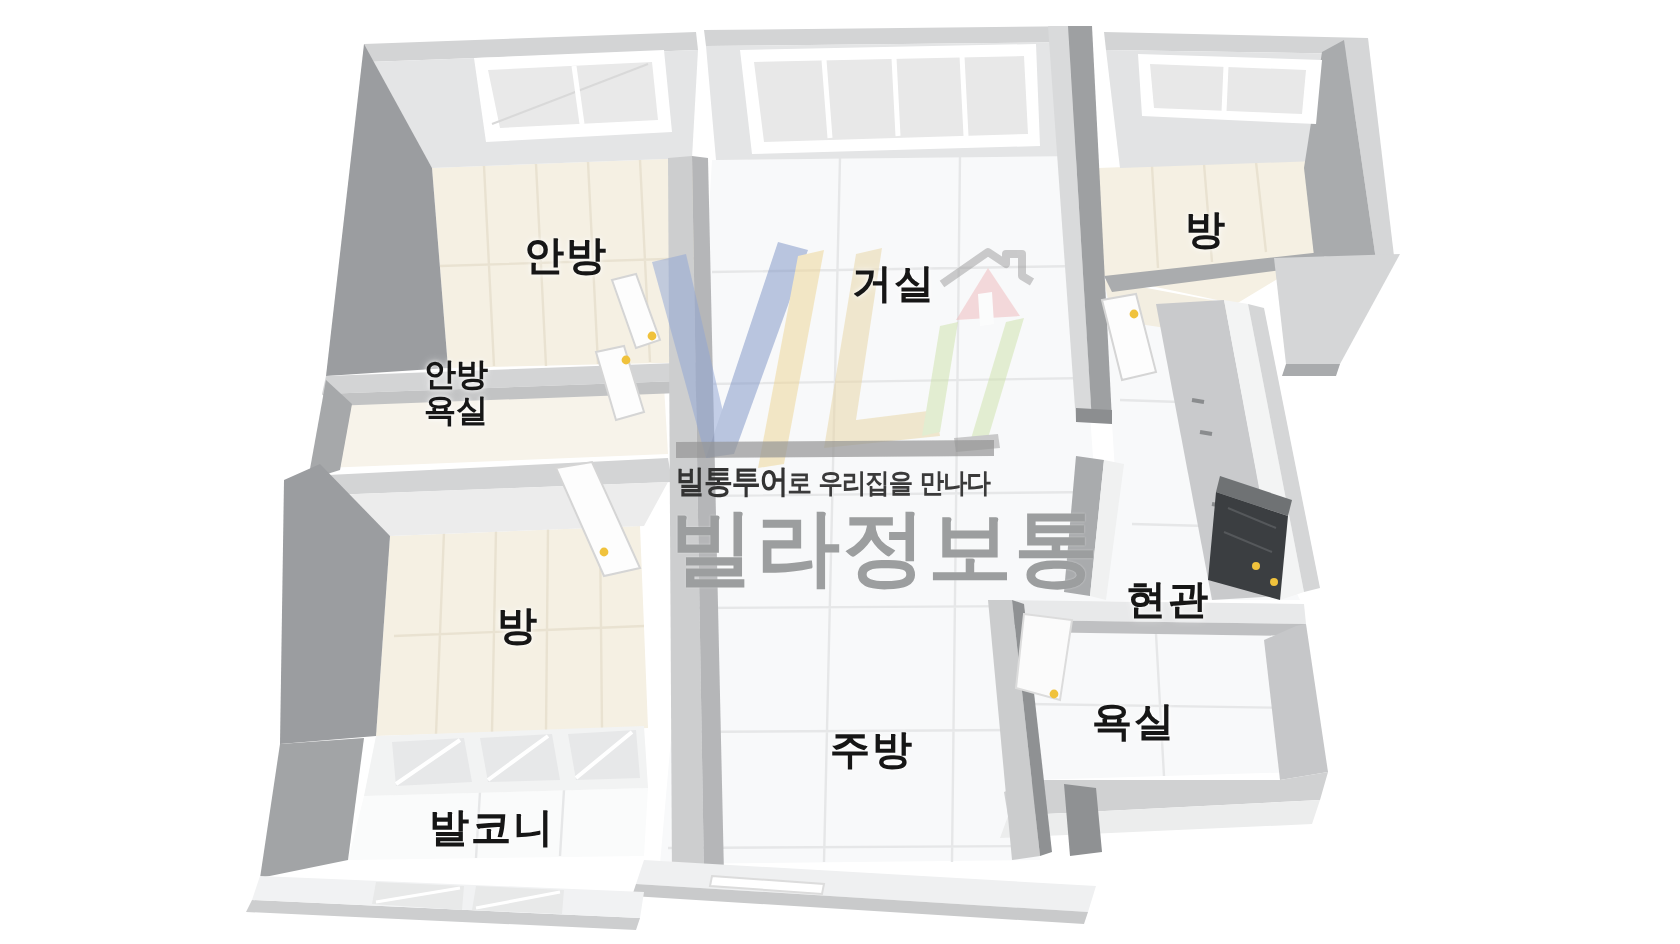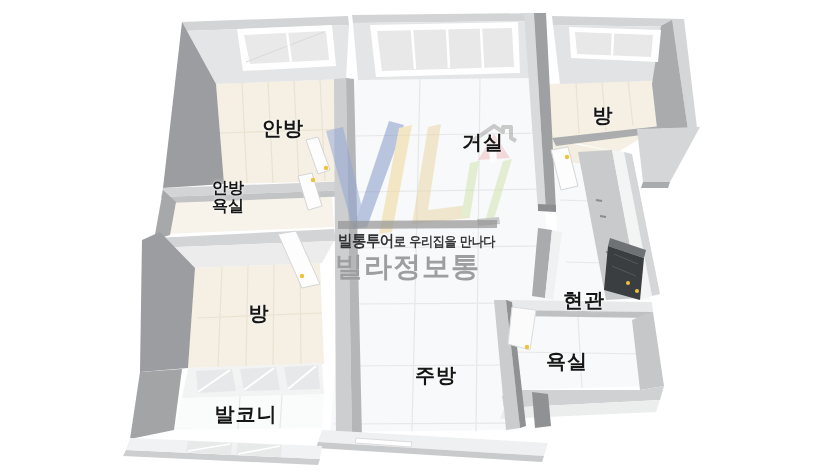--- a/index.html
+++ b/index.html
@@ -16,21 +16,21 @@
   }
   .rlabel.small{font-size:16px;letter-spacing:0;}
   .wm-slogan{
     position:absolute;left:338px;top:231px;z-index:20;white-space:nowrap;
     transform:scaleX(.9);transform-origin:left top;color:#333;font-weight:bold;
   }
   .wm-slogan .big{font-size:16px;letter-spacing:-0.5px;}
   .wm-slogan .rest{font-size:13.5px;letter-spacing:-0.5px;color:#3a3a3a;}
   .wm-brand{
     position:absolute;left:335px;top:253px;z-index:20;white-space:nowrap;
-    font-size:28px;font-weight:bold;color:#9c9e9f;letter-spacing:1px;line-height:1;
+    font-size:42px;font-weight:bold;color:#9c9e9f;letter-spacing:1px;line-height:1;
     text-shadow:0 0 1px rgba(255,255,255,.5);
   }
 </style>
 </head>
 <body>
 
 <div class="stage">
 
   <svg class="plan-svg" viewBox="0 0 840 472">
 
@@ -180,21 +180,21 @@
     <polygon points="338,221 497,220 497,228 338,229" fill="#949494" opacity="0.7"></polygon>
   </svg>
 
   <div class="wm-slogan">
     <span class="big">빌통투어</span><span class="rest">로 우리집을 만나다</span>
   </div>
   <div class="wm-brand">빌라정보통</div>
 
   <div class="rlabel" style="left:283px;top:128px;">안방</div>
   <div class="rlabel small" style="left:228px;top:197px;"><span>안방</span><br><span>욕실</span></div>
-  <div class="rlabel" style="left:447px;top:142px;margin-left:36px;">거실</div>
+  <div class="rlabel" style="left:447px;top:142px;">거실</div>
   <div class="rlabel" style="left:603px;top:115px;">방</div>
   <div class="rlabel" style="left:584px;top:300px;">현관</div>
   <div class="rlabel" style="left:567px;top:361px;">욕실</div>
   <div class="rlabel" style="left:436px;top:375px;">주방</div>
   <div class="rlabel" style="left:259px;top:313px;">방</div>
   <div class="rlabel" style="left:246px;top:414px;">발코니</div>
 
 </div>
 
 </body></html>

